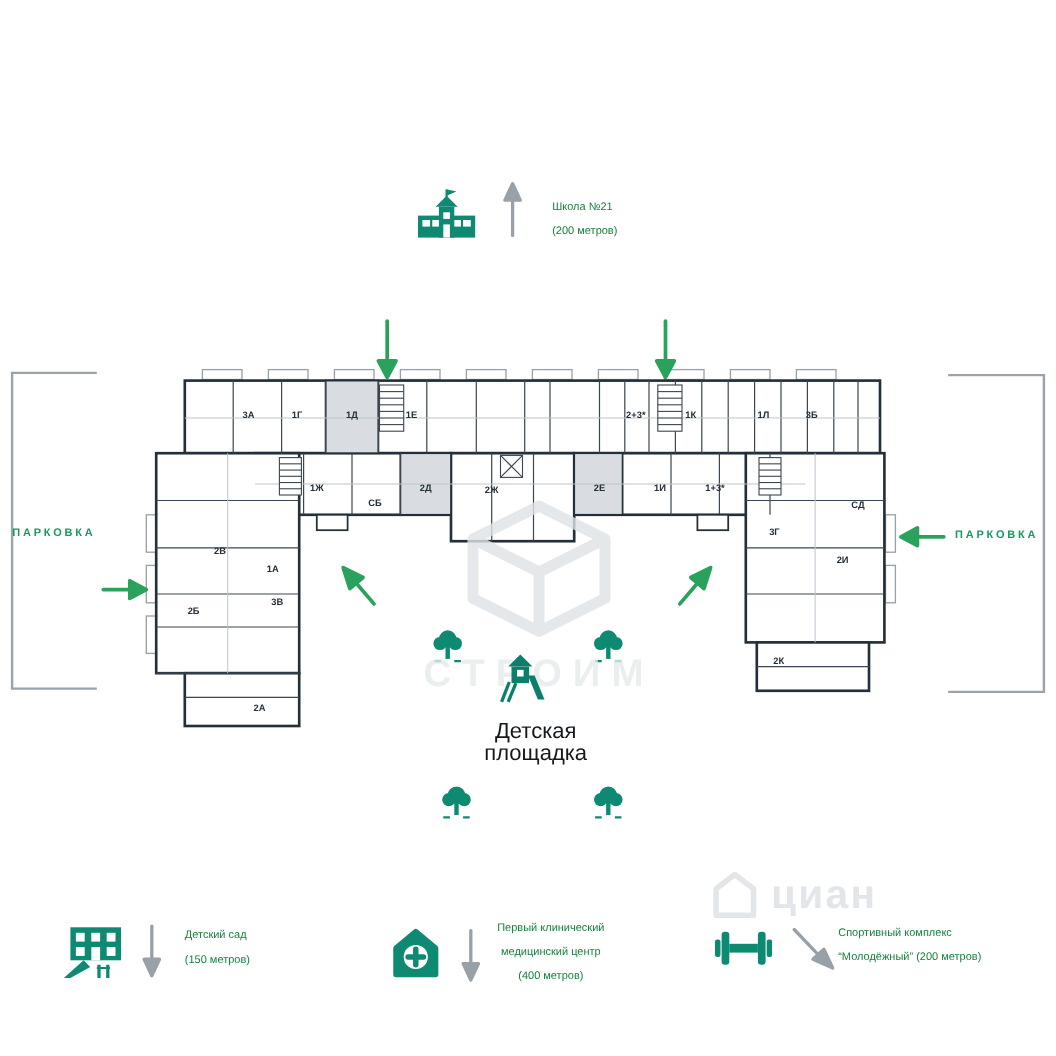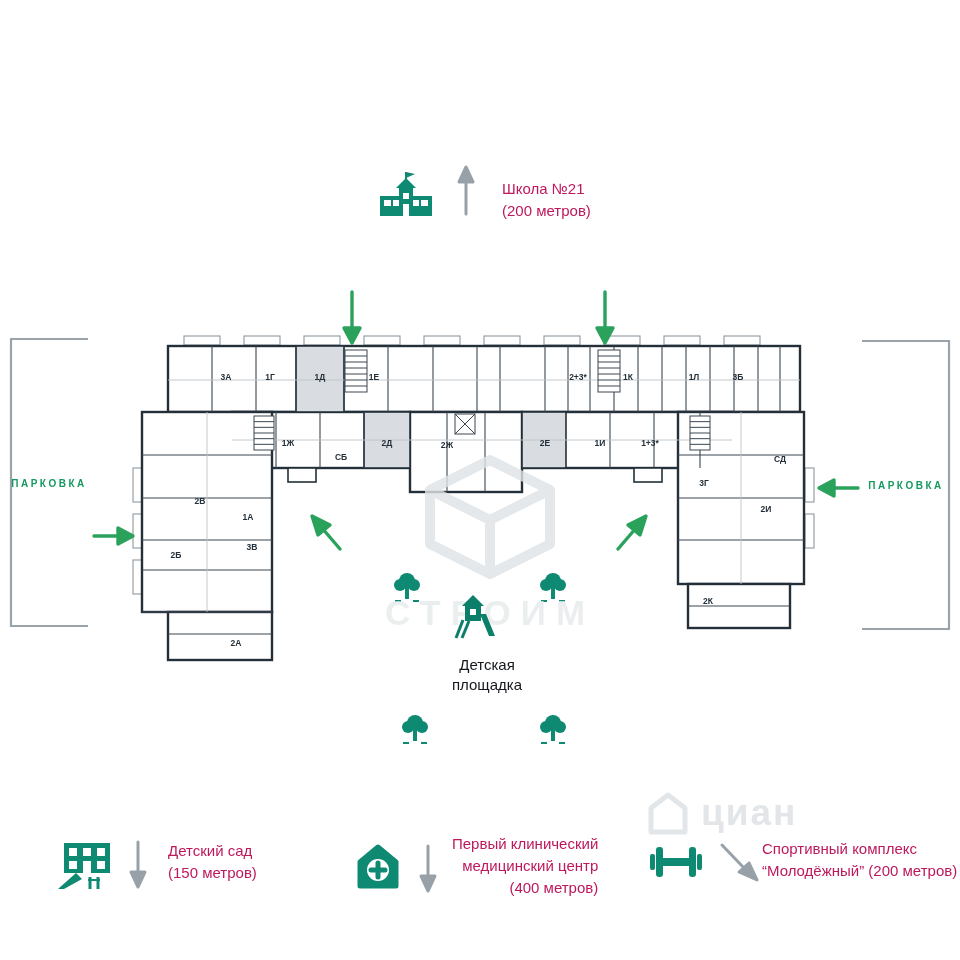--- a/index.html
+++ b/index.html
@@ -1,23 +1,23 @@
 <!DOCTYPE html>
 <html><head>
 <meta charset="utf-8">
 <style>
   html,body{margin:0;padding:0;background:#fff;}
   .canvas{position:relative;width:960px;height:960px;background:#fff;overflow:hidden;
           font-family:"Liberation Sans",sans-serif;}
   .abs{position:absolute;}
   
-  .lm-text{font-size:15px;color:#be185d;line-height:22px;}
-  .lm-text.center{text-align:right;}
+  .lm-text{font-size:10px;color:#15803d;line-height:22px;}
+  .lm-text.center{text-align:center;}
   
-  .pg-text{font-size:15px;color:#14181c;line-height:20px;text-align:center;}
+  .pg-text{font-size:20px;color:#14181c;line-height:20px;text-align:center;}
   
   .wm-line{font-weight:700;color:#e7eaec;letter-spacing:10px;font-size:35px;line-height:58px;text-align:center;}
   .wm-cian{display:flex;align-items:center;gap:10px;color:#e2e6e9;}
   .wm-cian .t{font-size:37px;font-weight:700;letter-spacing:2px;}
   
   #plan text{font-family:"Liberation Sans",sans-serif;}
   .parking-label{font-size:10px;font-weight:700;letter-spacing:2.5px;fill:#169a5f;text-anchor:middle;}
   #unit-labels text{font-size:8.5px;font-weight:700;fill:#232f39;text-anchor:middle;}
 </style>
 </head>

